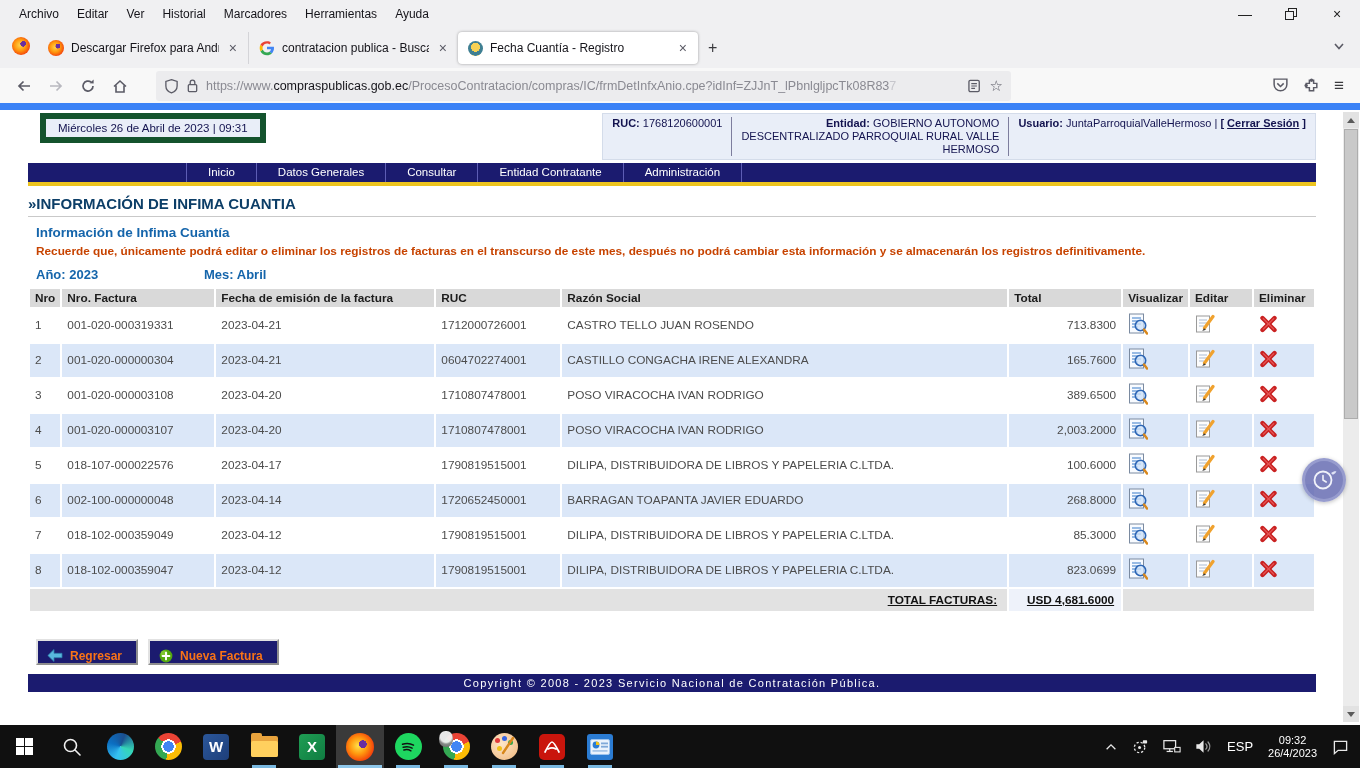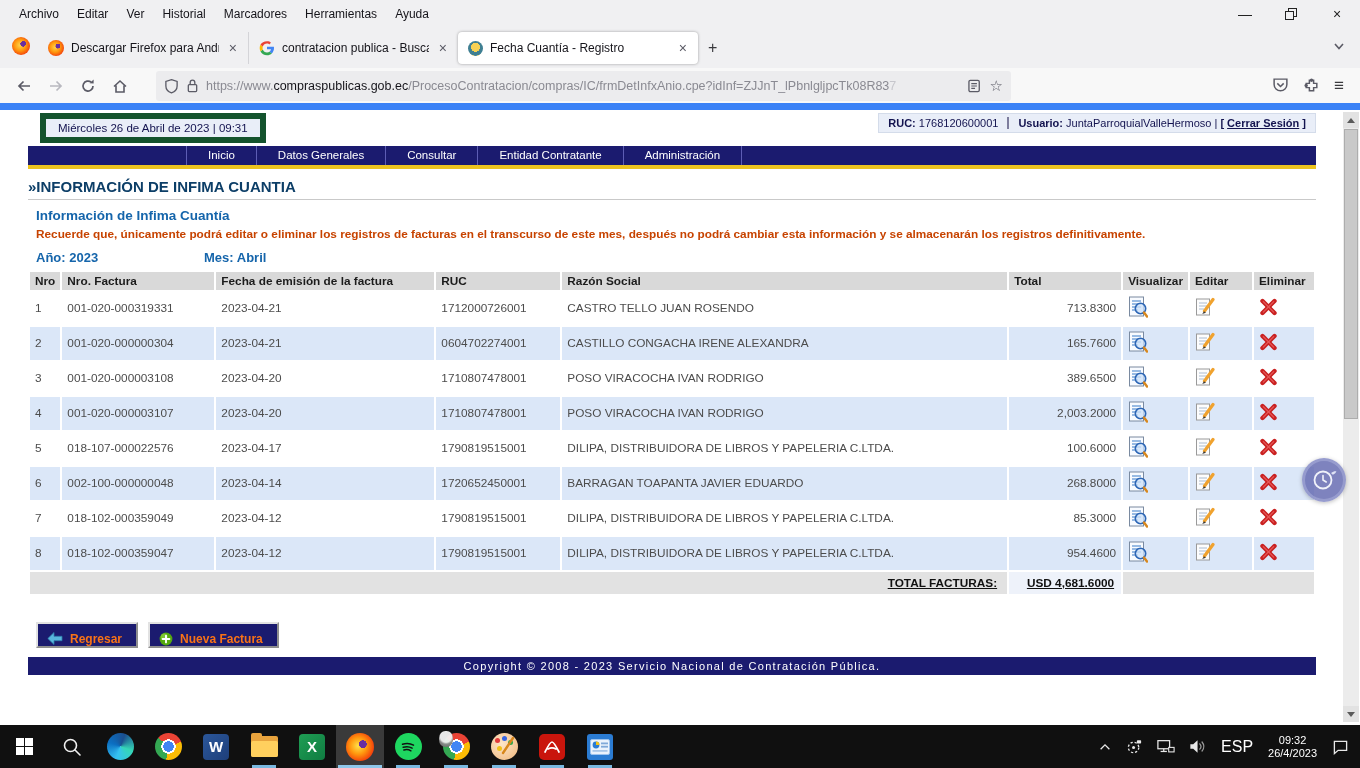--- a/index.html
+++ b/index.html
@@ -138,21 +138,21 @@
   .folder .front { position:absolute; left:0; right:0; bottom:0; height:16px; background:#ffd05e; border-radius:2px; }
   .spotify-c { background:#1ed760; display:flex; align-items:center; justify-content:center; }
   .chrome2 { position:relative; }
   .chrome2 .overlay { position:absolute; left:7px; top:6px; width:14px; height:16px; border-radius:45%;
     background:radial-gradient(circle at 50% 35%, #f2f2f2 0 45%, #8d8d8d 60%, #5c5c5c 100%); opacity:.95; }
   .paint-c { background:radial-gradient(circle at 40% 40%, #fde6c8, #f0b67b); position:relative; overflow:hidden; }
   .pdot { position:absolute; width:5px; height:5px; border-radius:50%; }
 
   .tray { margin-left:auto; display:flex; align-items:center; padding-right:4px; }
   .tray-item { padding:0 7px; display:flex; align-items:center; justify-content:center; color:#eee; }
-  .tray-lang { font-size:16px; color:#fff; }
+  .tray-lang { font-size:13px; color:#fff; }
   .tray-clock { font-size:11px; line-height:13px; color:#fff; text-align:center; padding:0 8px; }
 </style>
 </head>
 <body>
 
 <div class="menubar">
   <div class="items">
     <span class="menu-item">Archivo</span>
     <span class="menu-item">Editar</span>
     <span class="menu-item">Ver</span>
@@ -255,20 +255,21 @@
 </div>
 
 <div class="content">
   <div class="page">
 
     <div class="pg-header">
       <div class="date-box">Miércoles 26 de Abril de 2023 | 09:31</div>
       <div class="info-box">
         <div class="info-sec"><b>RUC:</b> <span>1768120600001</span></div>
         <div class="sec-div"></div>
+        <div class="info-sec info-entidad"><b>Entidad:</b> <span>GOBIERNO AUTONOMO DESCENTRALIZADO PARROQUIAL RURAL VALLE HERMOSO</span></div>
         <div class="sec-div"></div>
         <div class="info-sec"><b>Usuario:</b> <span>JuntaParroquialValleHermoso</span>&nbsp;<span>|</span>&nbsp;<span class="logout-wrap"><span>[</span> <span class="logout-link">Cerrar Sesión</span> <span>]</span></span></div>
       </div>
     </div>
 
     <div class="navbar">
       <span class="nav-item">Inicio</span>
       <span class="nav-item">Datos Generales</span>
       <span class="nav-item">Consultar</span>
       <span class="nav-item">Entidad Contratante</span>
@@ -676,21 +677,21 @@
               </span>
             </td>
           </tr>
 
           <tr class="alt">
             <td>8</td>
             <td>018-102-000359047</td>
             <td>2023-04-12</td>
             <td>1790819515001</td>
             <td>DILIPA, DISTRIBUIDORA DE LIBROS Y PAPELERIA C.LTDA.</td>
-            <td class="num">954.4600</td>
+            <td class="num">823.0699</td>
             <td>
               <span class="cell-icon">
                 <svg width="20" height="22" viewBox="0 0 20 22">
                   <rect x="1.5" y="1" width="14" height="19" fill="#f8fbff" stroke="#7a8aa0"></rect>
                   <g stroke="#6f9fd8" stroke-width="1.4">
                     <line x1="4" y1="5" x2="13" y2="5"></line>
                     <line x1="4" y1="8" x2="13" y2="8"></line>
                     <line x1="4" y1="11" x2="13" y2="11"></line>
                     <line x1="4" y1="14" x2="10" y2="14"></line>
                   </g>

